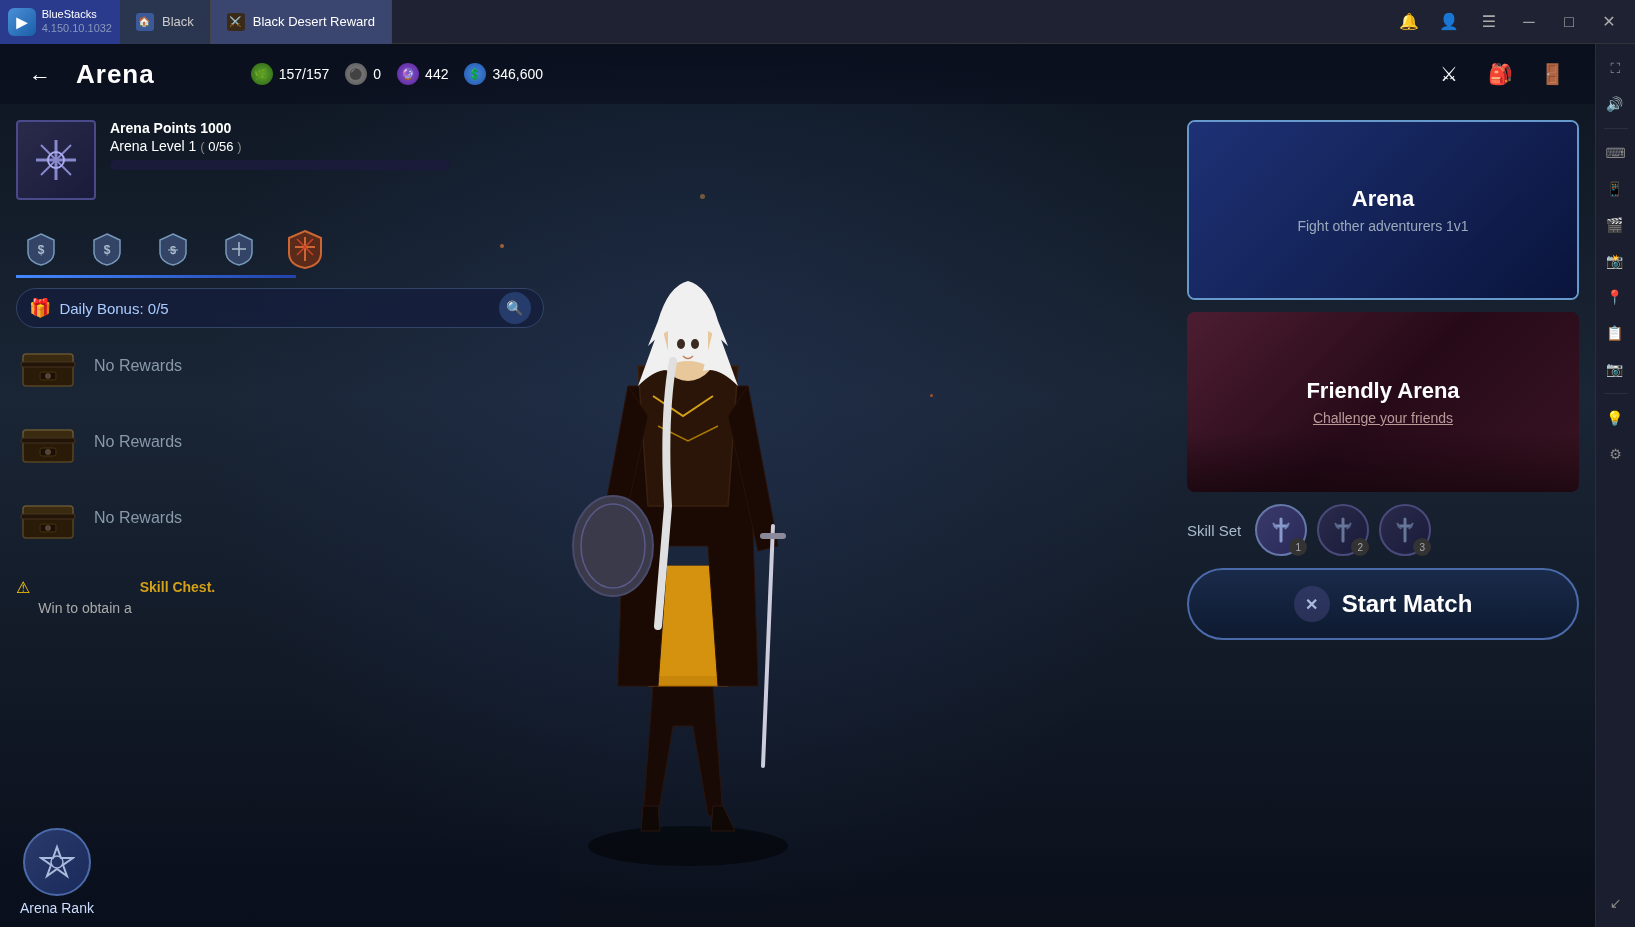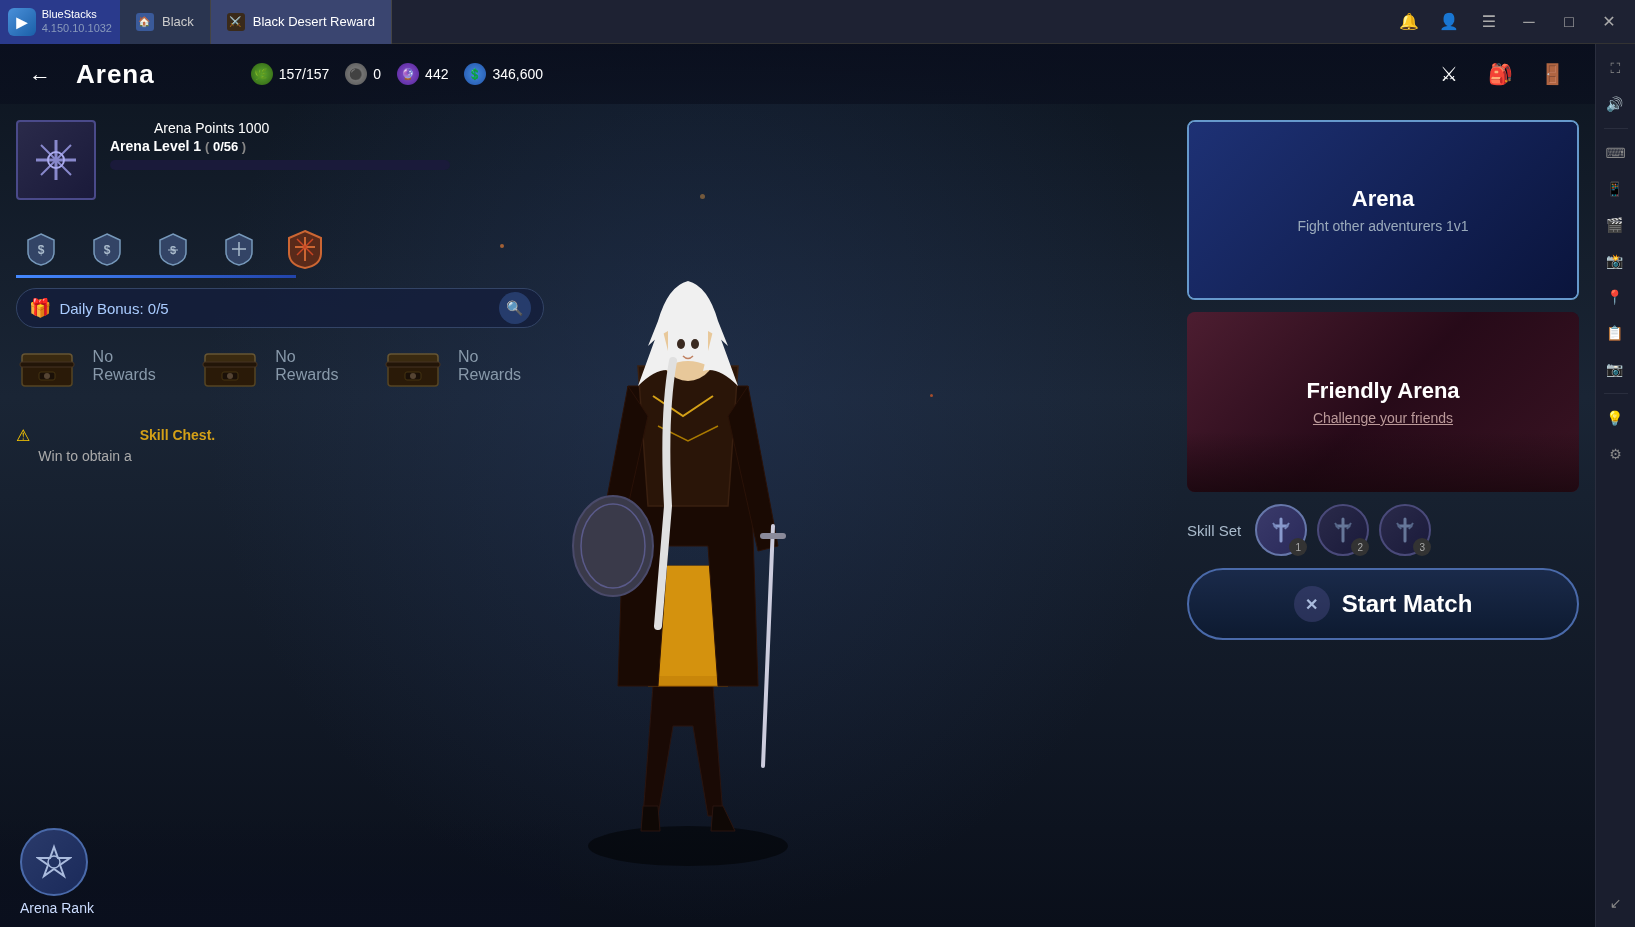--- a/index.html
+++ b/index.html
@@ -150,27 +150,26 @@
       display: flex; align-items: center; justify-content: center;
       font-size: 32px; color: #8888cc;
       flex-shrink: 0;
     }
     .player-details { flex: 1; }
     .player-name {
       color: white; font-size: 22px; font-weight: bold;
       margin-bottom: 4px;
     }
     .arena-points {
-      color: #d4a017; font-size: 14px; font-weight: normal;
+      color: #d4a017; font-size: 14px; font-weight: bold;
       margin-bottom: 2px;
-      margin-left: 44px;
     }
     .arena-points span { color: white; }
     .arena-level {
-      color: #d4a017; font-size: 14px; font-weight: bold;
+      color: #d4a017; font-size: 14px; font-weight: normal;
       margin-bottom: 6px;
     }
     .arena-level span { color: white; }
     .xp-bar-container {
       width: 340px; height: 10px;
       background: #1a1a3a;
       border-radius: 5px;
       overflow: hidden;
     }
     .xp-bar {
@@ -219,21 +218,21 @@
     .search-icon-btn {
       margin-left: auto;
       width: 32px; height: 32px;
       background: rgba(50,80,140,0.6);
       border-radius: 50%;
       display: flex; align-items: center; justify-content: center;
       color: #aaccff; font-size: 14px; cursor: pointer;
     }
 
     
-    .reward-list { display: flex; flex-direction: row; gap: 20px; margin: 8px 0; }
+    .reward-list { display: flex; flex-direction: column; gap: 20px; margin: 8px 0; }
     .reward-item {
       display: flex; align-items: center; gap: 14px;
       padding: 4px 0;
     }
     .chest-icon {
       width: 64px; height: 48px;
       display: flex; align-items: center; justify-content: center;
       font-size: 36px;
     }
     .reward-text {
@@ -250,21 +249,21 @@
     
     .bottom-nav {
       position: absolute;
       bottom: 0; left: 0;
       width: 560px; height: 110px;
       display: flex; align-items: center;
       gap: 20px; padding: 0 20px;
       background: linear-gradient(180deg, transparent, rgba(10,15,30,0.9));
     }
     .nav-item {
-      display: flex; flex-direction: column; gap: 4px;
+      display: flex; flex-direction: column; align-items: center; gap: 4px;
       cursor: pointer; color: white;
     }
     .nav-icon-circle {
       width: 68px; height: 68px;
       border-radius: 50%;
       background: linear-gradient(135deg, #2a3a6a, #1a2a5a);
       border: 2px solid #4a6aaa;
       display: flex; align-items: center; justify-content: center;
       font-size: 28px; color: white;
     }

